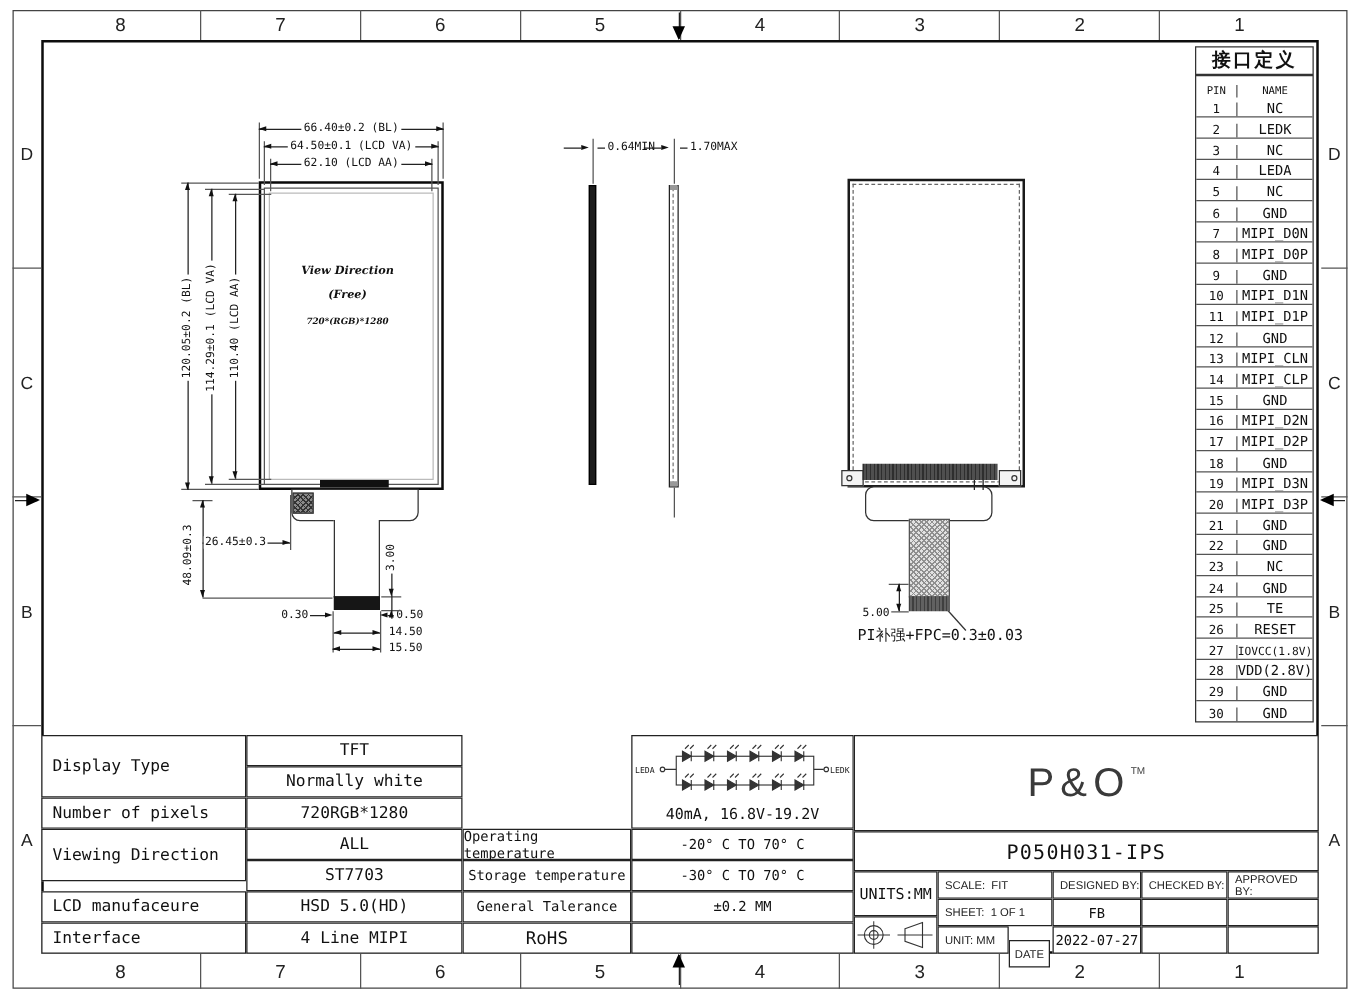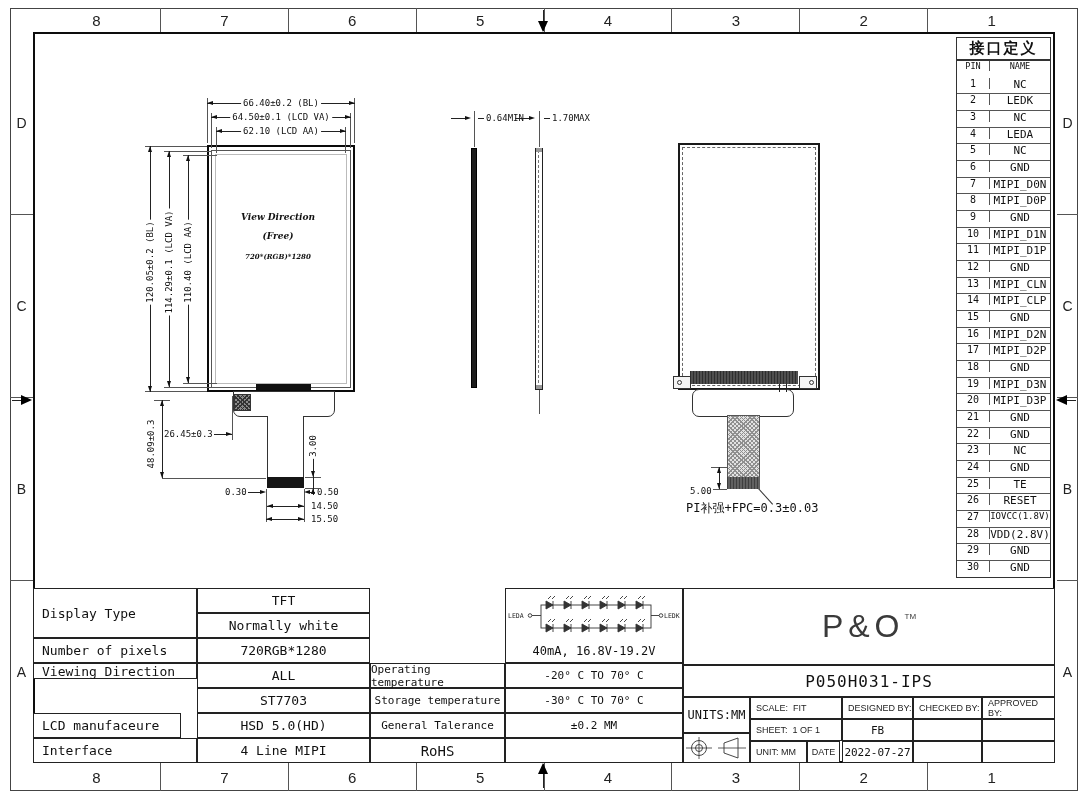--- a/index.html
+++ b/index.html
@@ -33,21 +33,21 @@
   .zcell{flex:1;display:flex;align-items:center;justify-content:center;
          font:15px "Liberation Sans",sans-serif;color:#222}
   .zband-h .zcell+ .zcell{border-left:1px solid #555}
   .zband-v .zcell+ .zcell{border-top:1px solid #555}
   
   #pin-title{position:absolute;left:956px;top:37px;width:95px;height:23px;border:1px solid #333;
              display:flex;align-items:center;justify-content:center;
              font:bold 15px "DejaVu Sans",sans-serif;letter-spacing:2px}
   #pin-table{position:absolute;left:956px;top:60px;width:95px;height:518px;border:1px solid #333;
              display:flex;flex-direction:column}
-  .pin-row{display:flex;flex:1;align-items:flex-start}
+  .pin-row{display:flex;flex:1;align-items:flex-end}
   .pin-row+ .pin-row{border-top:1px solid #555}
   .pin-c1{width:33px;border-right:1px solid #555;display:flex;align-items:center;justify-content:center;
           font:10px "DejaVu Sans Mono",monospace}
   .pin-c2{flex:1;display:flex;align-items:center;justify-content:center;overflow:hidden;
           font:11px "DejaVu Sans Mono",monospace;white-space:nowrap}
   .pin-head .pin-c1,.pin-head .pin-c2{font:8.5px "DejaVu Sans Mono",monospace}
   
   .xhatch-dark{background:repeating-linear-gradient(45deg,#333 0 1px,transparent 1px 3px),
                repeating-linear-gradient(-45deg,#333 0 1px,transparent 1px 3px),#8a8a8a}
   .strip-dark{background:repeating-linear-gradient(90deg,#2e2e2e 0 1px,#4f4f4f 1px 3px)}
@@ -416,24 +416,24 @@
   <div class="abs" style="left:746px;top:492px;width:32px;height:1px;background:#333;transform:rotate(48deg)"></div>
   <div class="abs" style="left:686px;top:500px;font:12px 'DejaVu Sans Mono',monospace;white-space:nowrap">PI补强+FPC=0.3±0.03</div>
 
   <div id="titleblock">
 
     <div class="tb-cell tb-left" style="left:0;top:0;width:164px;height:50px">Display Type</div>
     <div class="tb-cell" style="left:164px;top:0;width:173px;height:25px">TFT</div>
     <div class="tb-cell" style="left:164px;top:25px;width:173px;height:25px">Normally white</div>
     <div class="tb-cell tb-left" style="left:0;top:50px;width:164px;height:25px">Number of pixels</div>
     <div class="tb-cell" style="left:164px;top:50px;width:173px;height:25px">720RGB*1280</div>
-    <div class="tb-cell tb-left" style="left:0;top:75px;width:164px;height:16px">Viewing Direction</div>
+    <div class="tb-cell tb-left" style="left:0;top:75px;width:164px;height:42px">Viewing Direction</div>
     <div class="tb-cell" style="left:164px;top:75px;width:173px;height:25px">ALL</div>
     <div class="tb-cell" style="left:164px;top:100px;width:173px;height:25px">ST7703</div>
-    <div class="tb-cell tb-left" style="left:0;top:125px;width:148px;height:25px">LCD manufaceure</div>
+    <div class="tb-cell tb-left" style="left:0;top:125px;width:164px;height:25px">LCD manufaceure</div>
     <div class="tb-cell" style="left:164px;top:125px;width:173px;height:25px">HSD 5.0(HD)</div>
     <div class="tb-cell tb-left" style="left:0;top:150px;width:164px;height:25px">Interface</div>
     <div class="tb-cell" style="left:164px;top:150px;width:173px;height:25px">4 Line MIPI</div>
 
     <div class="tb-cell" style="left:472px;top:0;width:178px;height:75px;flex-direction:column;justify-content:flex-start">
       <svg width="174" height="46" viewBox="0 0 174 46" style="margin-top:3px">
         <defs>
           <g id="led" stroke="#333" stroke-width="0.9" fill="#333">
             <polygon points="-4,-4 -4,4 3,0"></polygon>
             <line x1="3" y1="-4" x2="3" y2="4"></line>
@@ -494,21 +494,21 @@
       <span>FIT</span>
     </div>
     <div class="tb-cell tb-tiny" style="left:717px;top:131px;width:92px;height:22px">
       <span>SHEET:</span>&nbsp;&nbsp;
       <span>1 OF 1</span>
     </div>
     <div class="tb-cell tb-tiny" style="left:717px;top:153px;width:57px;height:22px">
       <span>UNIT:</span>&nbsp;
       <span>MM</span>
     </div>
-    <div class="tb-cell tb-tiny" style="left:774px;top:153px;width:33px;height:22px;justify-content:center;padding-left:0">DATE</div>
+    <div class="tb-cell tb-tiny" style="left:774px;top:164px;width:33px;height:22px;justify-content:center;padding-left:0">DATE</div>
     <div class="tb-cell tb-tiny" style="left:809px;top:109px;width:71px;height:22px">DESIGNED BY:</div>
     <div class="tb-cell" style="left:809px;top:131px;width:71px;height:22px;font-size:11px">FB</div>
     <div class="tb-cell" style="left:809px;top:153px;width:71px;height:22px;font-size:11px">2022-07-27</div>
     <div class="tb-cell tb-tiny" style="left:880px;top:109px;width:69px;height:22px">CHECKED BY:</div>
     <div class="tb-cell" style="left:880px;top:131px;width:69px;height:22px"></div>
     <div class="tb-cell" style="left:880px;top:153px;width:69px;height:22px"></div>
     <div class="tb-cell tb-tiny" style="left:949px;top:109px;width:73px;height:22px">APPROVED BY:</div>
     <div class="tb-cell" style="left:949px;top:131px;width:73px;height:22px"></div>
     <div class="tb-cell" style="left:949px;top:153px;width:73px;height:22px"></div>
   </div>

